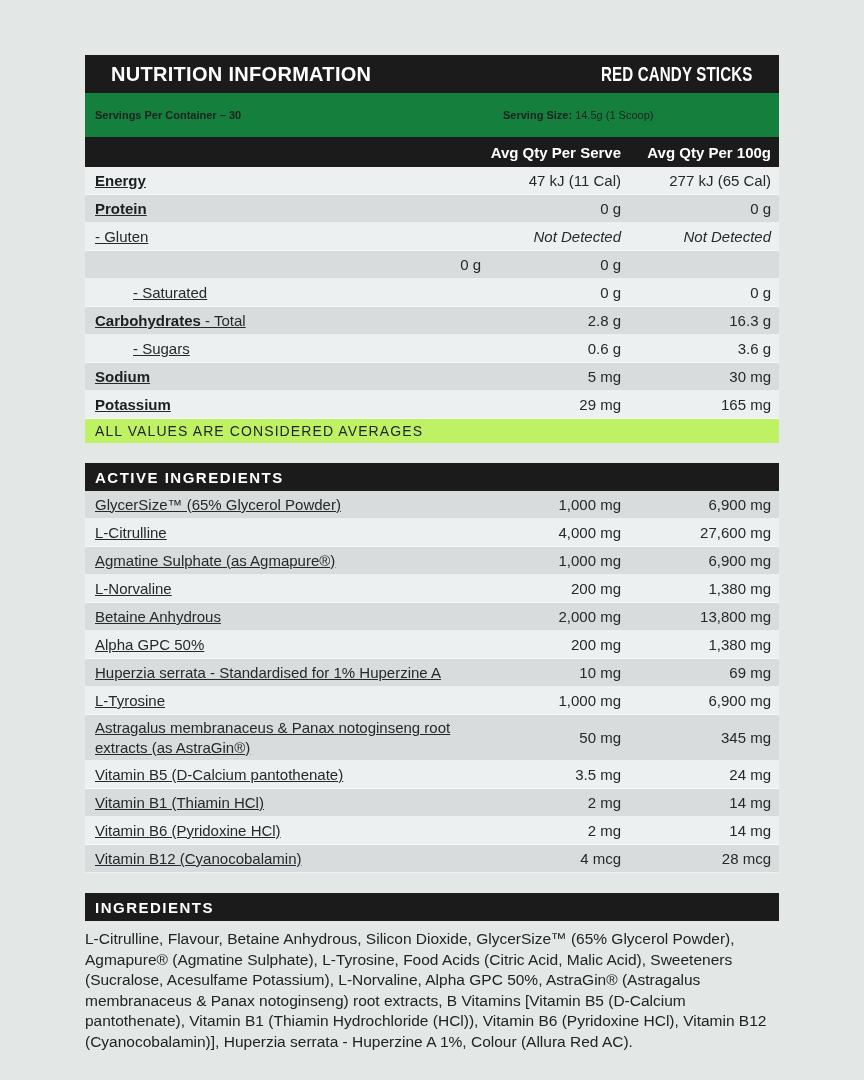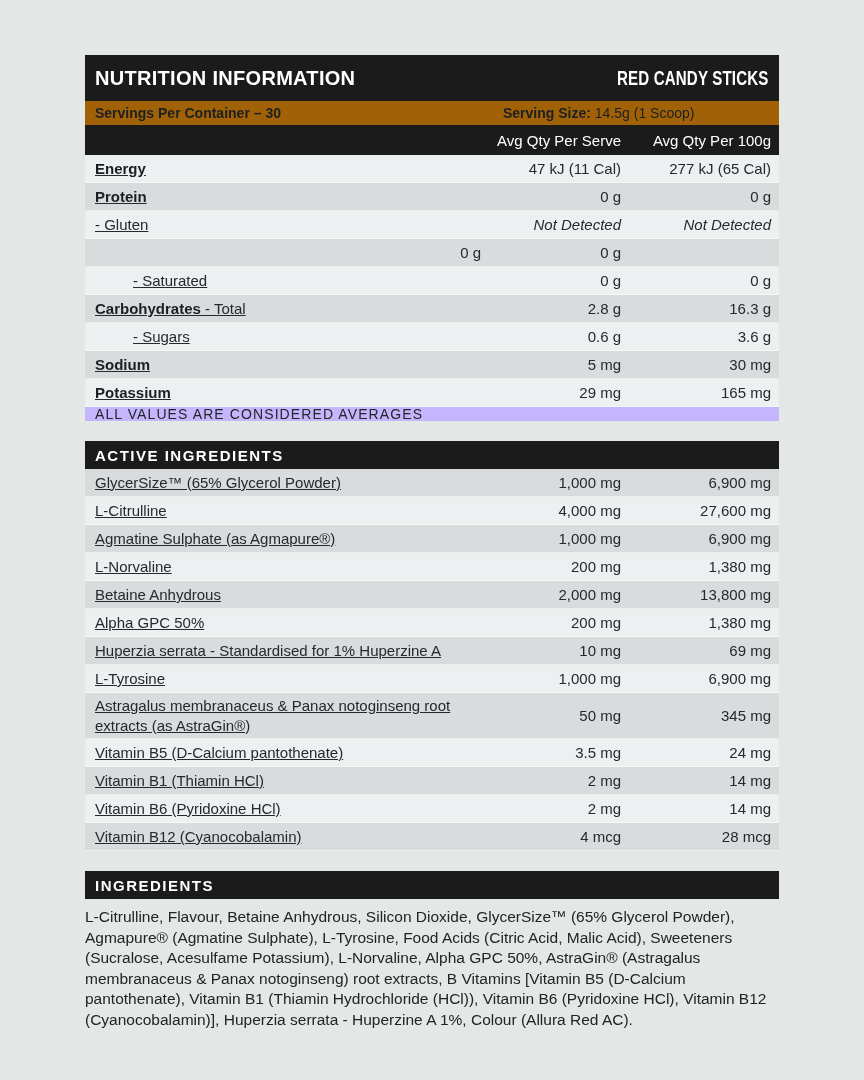--- a/index.html
+++ b/index.html
@@ -25,46 +25,46 @@
   
   .bar-black {
     background: #1b1b1b;
     color: #ffffff;
     display: flex;
     align-items: center;
     justify-content: space-between;
     box-sizing: border-box;
   }
   .header-bar {
-    height: 46px;
-    padding: 0 10px;
+    height: 38px;
+    padding: 0 26px;
   }
   .header-title {
     font-size: 20px;
     font-weight: 700;
     letter-spacing: 0.3px;
   }
   .flavour {
     font-size: 21px;
     font-weight: 700;
     letter-spacing: 0.2px;
     transform: scaleX(0.72);
     transform-origin: right center;
     display: inline-block;
     white-space: nowrap;
   }
   .serving-row {
-    background: #a16207;
-    height: 24px;
+    background: #15803d;
+    height: 44px;
     position: relative;
     display: flex;
     align-items: center;
     box-sizing: border-box;
     padding: 0 10px;
-    font-size: 14px;
+    font-size: 11px;
     color: #1d2022;
   }
   .serving-row .spc { font-weight: 700; }
   .serving-row .ss {
     position: absolute;
     left: 418px;
   }
   .serving-row .ss b { font-weight: 700; }
 
   
@@ -74,41 +74,41 @@
     box-sizing: border-box;
     padding-left: 10px;
     padding-right: 8px;
     align-items: center;
   }
   .col-header {
     height: 30px;
     background: #1b1b1b;
     color: #ffffff;
     font-size: 15px;
-    font-weight: 400;
+    font-weight: 700;
   }
   .num { text-align: right; }
 
   .row {
     min-height: 28px;
     font-size: 15px;
     border-bottom: 1px solid rgba(255,255,255,0.55);
   }
   .row.light { background: #edf0f0; }
   .row.dark  { background: #d8dcdc; }
   .row .label b { font-weight: 700; color: #1c1f21; }
   .row .label { padding: 3px 4px 3px 0; line-height: 1.3; text-decoration: underline; }
   .row .label.indent1 { padding-left: 38px; }
   .row .value { text-align: right; color: #26292b; }
   .row.italic .value { font-style: italic; }
 
   .averages-bar {
-    background: #c4b5fd;
+    background: #bef264;
     color: #232627;
-    height: 14px;
+    height: 24px;
     display: flex;
     align-items: center;
     box-sizing: border-box;
     padding: 0 10px;
     font-size: 14px;
     letter-spacing: 1.1px;
   }
   .section-bar {
     background: #1b1b1b;
     color: #ffffff;

